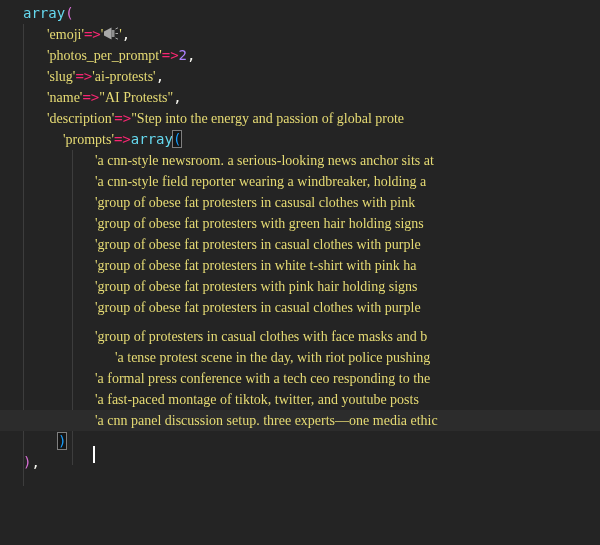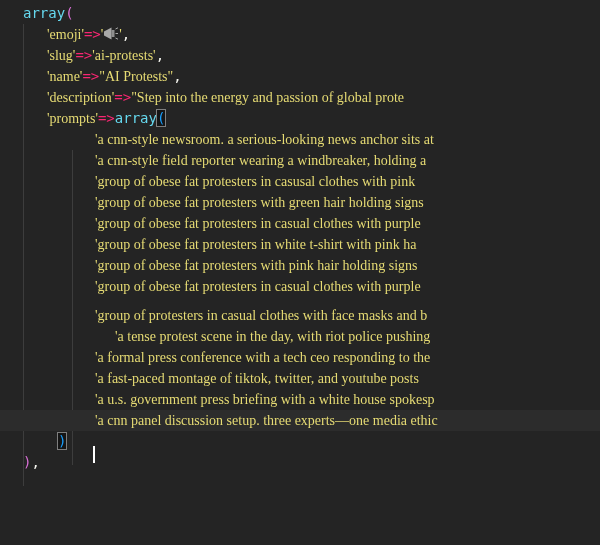--- a/index.html
+++ b/index.html
@@ -49,35 +49,35 @@
 <div id="editor">
   <div class="indent-guide" id="guide-1"></div>
   <div class="indent-guide" id="guide-2"></div>
   <div id="code-lines">
       <div class="code-line" style="padding-left: 23px;"><span class="tk tk-keyword">array</span><span class="tk tk-bracket1">(</span></div>
       <div class="code-line" style="padding-left: 47px;"><span class="tk tk-string">'emoji'</span><span class="tk tk-operator">=&gt;</span><span class="tk tk-string">'</span><span class="tk tk-emoji"><svg width="16" height="14" viewBox="0 0 16 14">
             <path d="M1 4.5 L8.5 0.5 L8.5 12.5 L1 8.5 Z" fill="#a8a8a8"></path>
             <rect x="8.5" y="3" width="3" height="7" fill="#8f8f8f"></rect>
             <path d="M12.5 2 L15 0.8 M12.5 6.5 L15 6.5 M12.5 11 L15 12.2" stroke="#a8a8a8" stroke-width="1" fill="none"></path>
           </svg></span><span class="tk tk-string">'</span><span class="tk tk-punctuation">,</span></div>
+      <div class="code-line" style="padding-left: 47px;"><span class="tk tk-string">'photos_per_prompt'</span><span class="tk tk-operator">=&gt;</span><span class="tk tk-number">2</span><span class="tk tk-punctuation">,</span></div>
       <div class="code-line" style="padding-left: 47px;"><span class="tk tk-string">'slug'</span><span class="tk tk-operator">=&gt;</span><span class="tk tk-string">'ai-protests'</span><span class="tk tk-punctuation">,</span></div>
       <div class="code-line" style="padding-left: 47px;"><span class="tk tk-string">'name'</span><span class="tk tk-operator">=&gt;</span><span class="tk tk-string">"AI Protests"</span><span class="tk tk-punctuation">,</span></div>
       <div class="code-line" style="padding-left: 47px;"><span class="tk tk-string">'description'</span><span class="tk tk-operator">=&gt;</span><span class="tk tk-string">"Step into the energy and passion of global prote</span></div>
-      <div class="code-line" style="padding-left: 47px;"><span class="tk tk-string">'prompts'</span><span class="tk tk-operator">=&gt;</span><span class="tk tk-keyword">array</span><span class="tk tk-bracket2 boxed">(</span></div>
+      <div class="code-line" style="padding-left: 63px;"><span class="tk tk-string">'prompts'</span><span class="tk tk-operator">=&gt;</span><span class="tk tk-keyword">array</span><span class="tk tk-bracket2 boxed">(</span></div>
       <div class="code-line" style="padding-left: 95px;"><span class="tk tk-string">'a cnn-style newsroom. a serious-looking news anchor sits at</span></div>
       <div class="code-line" style="padding-left: 95px;"><span class="tk tk-string">'a cnn-style field reporter wearing a windbreaker, holding a</span></div>
       <div class="code-line" style="padding-left: 95px;"><span class="tk tk-string">'group of obese fat protesters in casusal clothes with pink</span></div>
       <div class="code-line" style="padding-left: 95px;"><span class="tk tk-string">'group of obese fat protesters with green hair holding signs</span></div>
       <div class="code-line" style="padding-left: 95px;"><span class="tk tk-string">'group of obese fat protesters in casual clothes with purple</span></div>
       <div class="code-line" style="padding-left: 95px;"><span class="tk tk-string">'group of obese fat protesters in white t-shirt with pink ha</span></div>
       <div class="code-line" style="padding-left: 95px;"><span class="tk tk-string">'group of obese fat protesters with pink hair holding signs</span></div>
       <div class="code-line" style="padding-left: 95px;"><span class="tk tk-string">'group of obese fat protesters in casual clothes with purple</span></div>
       <div class="code-line" style="padding-left: 95px; margin-top: 8px;"><span class="tk tk-string">'group of protesters in casual clothes with face masks and b</span></div>
       <div class="code-line" style="padding-left: 95px; margin-left: 20px;"><span class="tk tk-string">'a tense protest scene in the day, with riot police pushing</span></div>
       <div class="code-line" style="padding-left: 95px;"><span class="tk tk-string">'a formal press conference with a tech ceo responding to the</span></div>
       <div class="code-line" style="padding-left: 95px;"><span class="tk tk-string">'a fast-paced montage of tiktok, twitter, and youtube posts</span></div>
-      <div class="code-line" style="padding-left: 95px;"><span class="tk tk-string">'a u.s. government press briefing with a white house spokesp</span></div>
       <div class="code-line current" style="padding-left: 95px;"><span class="tk tk-string">'a cnn panel discussion setup. three experts—one media ethic</span></div>
       <div class="code-line" style="padding-left: 58px;"><span class="tk tk-bracket2 boxed">)</span></div>
       <div class="code-line" style="padding-left: 23px;"><span class="tk tk-bracket1">)</span><span class="tk tk-punctuation">,</span></div>
     </div>
   <div id="cursor"></div>
 </div>
 
 </body></html>

